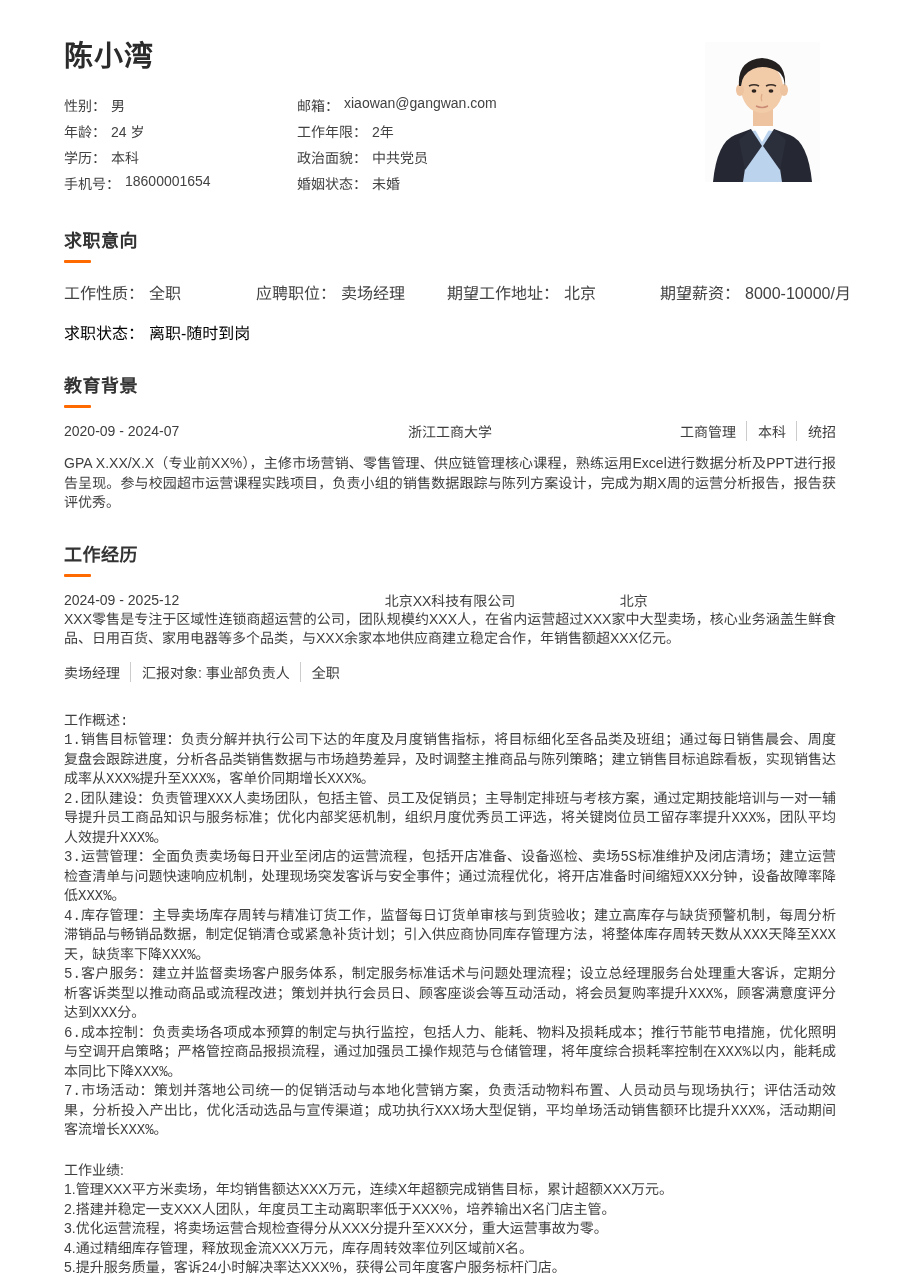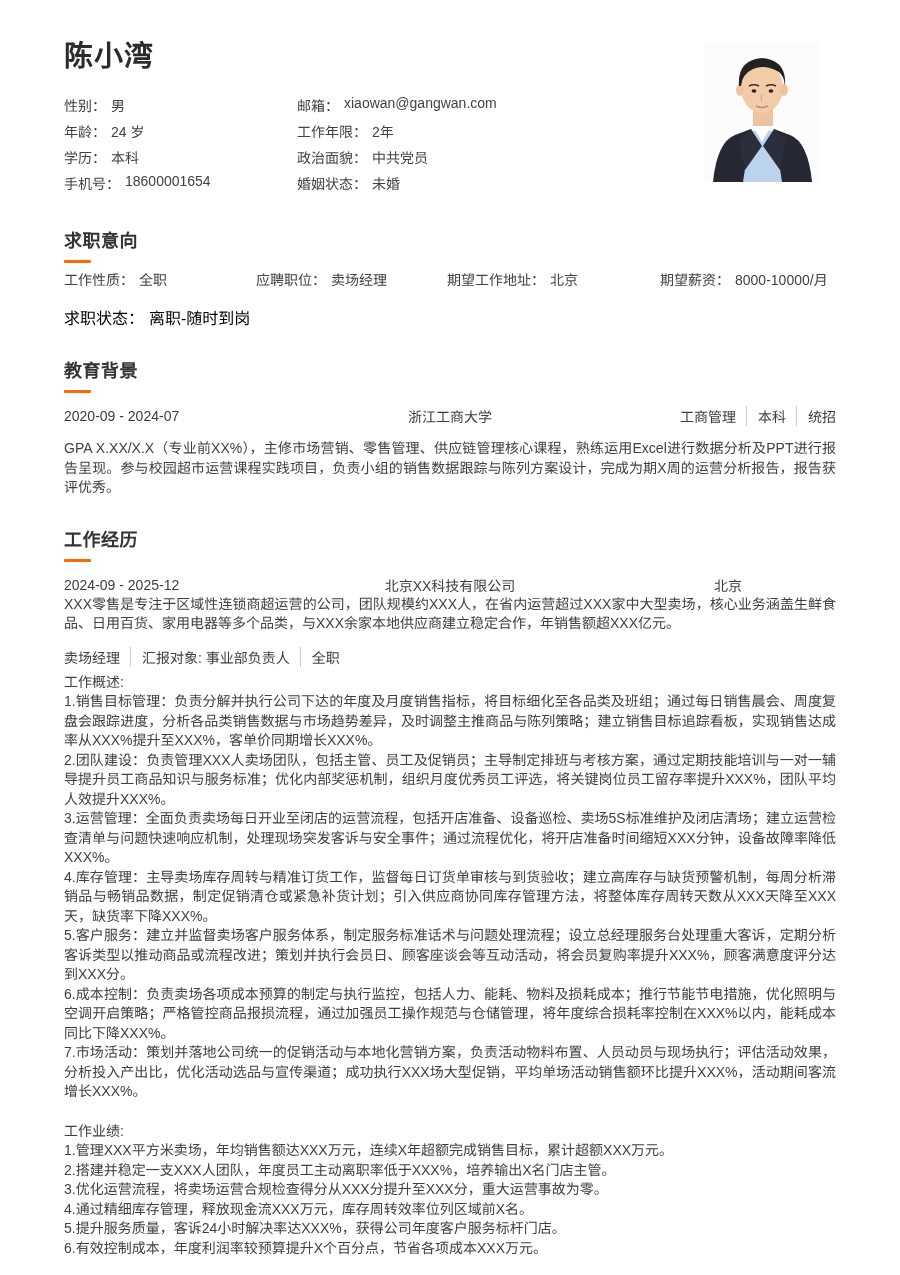--- a/index.html
+++ b/index.html
@@ -15,40 +15,40 @@
   .info-row .val{margin-left:5px;white-space:nowrap;}
   .photo{position:absolute;top:42px;right:80px;width:115px;height:140px;overflow:hidden;background:#fbfbfb;}
   .photo svg{display:block;width:100%;height:100%;}
 
   
   .section{margin-top:30px;}
   .sec-title{margin:0;font-size:18px;line-height:24px;font-weight:700;color:#333333;letter-spacing:0.5px;}
   .underline{width:27px;height:3px;margin-top:7px;border-radius:1px;}
 
   
-  .intent-grid{display:grid;grid-template-columns:192px 191px 213px 1fr;margin-top:6px;font-size:14px;color:#424242;}
+  .intent-grid{display:grid;grid-template-columns:192px 191px 213px 1fr;margin-top:17px;font-size:16px;color:#424242;}
   .intent-cell{display:flex;align-items:center;white-space:nowrap;}
   .intent-cell .val{margin-left:5px;}
   .intent-status{margin-top:16px;}
 
   
   .exp-row{display:flex;align-items:center;margin-top:13px;font-size:14px;color:#3d3d3d;}
   .exp-left{width:28%;text-align:left;white-space:nowrap;}
   .exp-mid{flex:1;text-align:center;white-space:nowrap;}
-  .exp-right{width:28%;text-align:center;white-space:nowrap;}
+  .exp-right{width:28%;text-align:left;white-space:nowrap;}
 
   .body-text{margin:0;font-size:14px;line-height:19.5px;color:#404040;text-align:justify;}
   .desc{margin-top:13px;}
   .intro{margin-top:0;}
 
   .tag-row{display:flex;align-items:center;margin-top:13px;font-size:14px;color:#3d3d3d;}
   .tag{display:inline-flex;align-items:center;white-space:nowrap;}
   .tag + .tag{margin-left:10px;padding-left:11px;border-left:1px solid #cccccc;}
 
-  .duties{margin-top:6px;}
+  .duties{margin-top:30px;font-family:Liberation Mono, monospace;}
   .duties p{margin:0;}
   .ach-head{margin-top:20px;}
   .achievements p{margin:0;}
 </style>
 </head>
 <body>
 
 <div class="page">
 
   <header>

